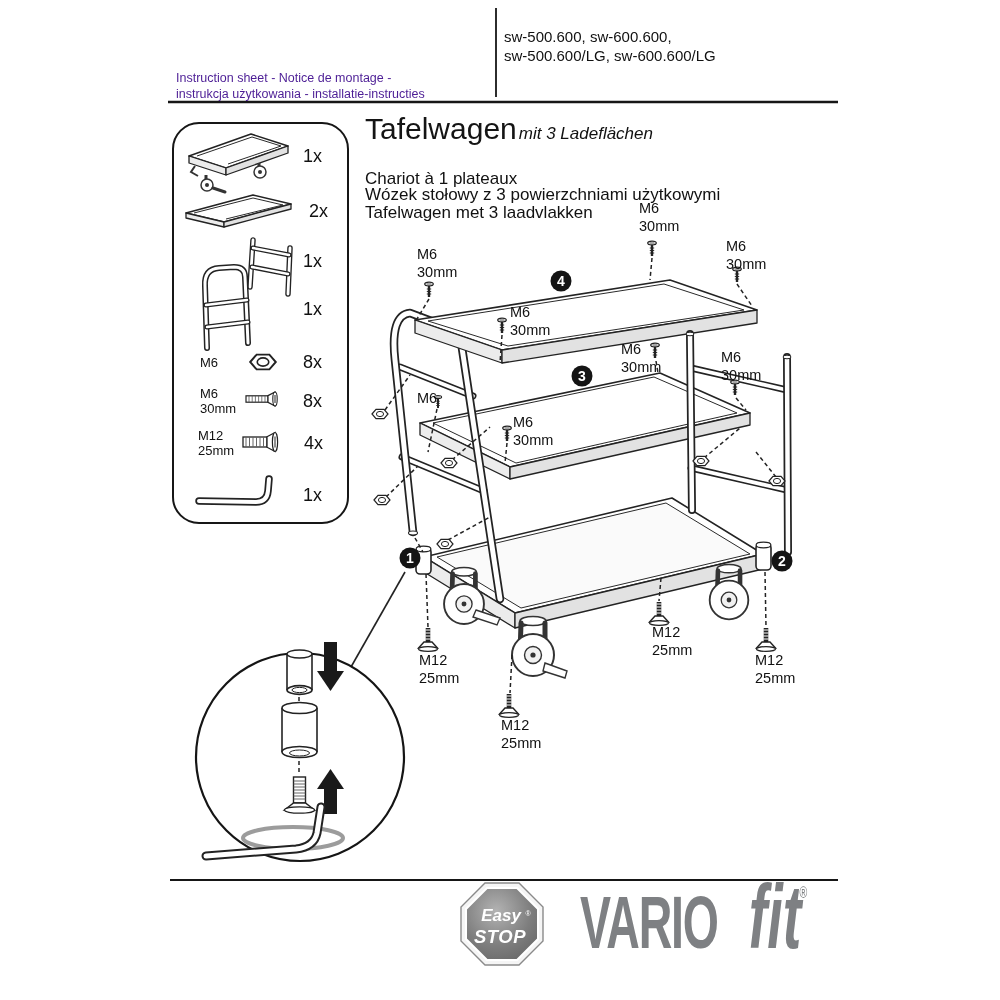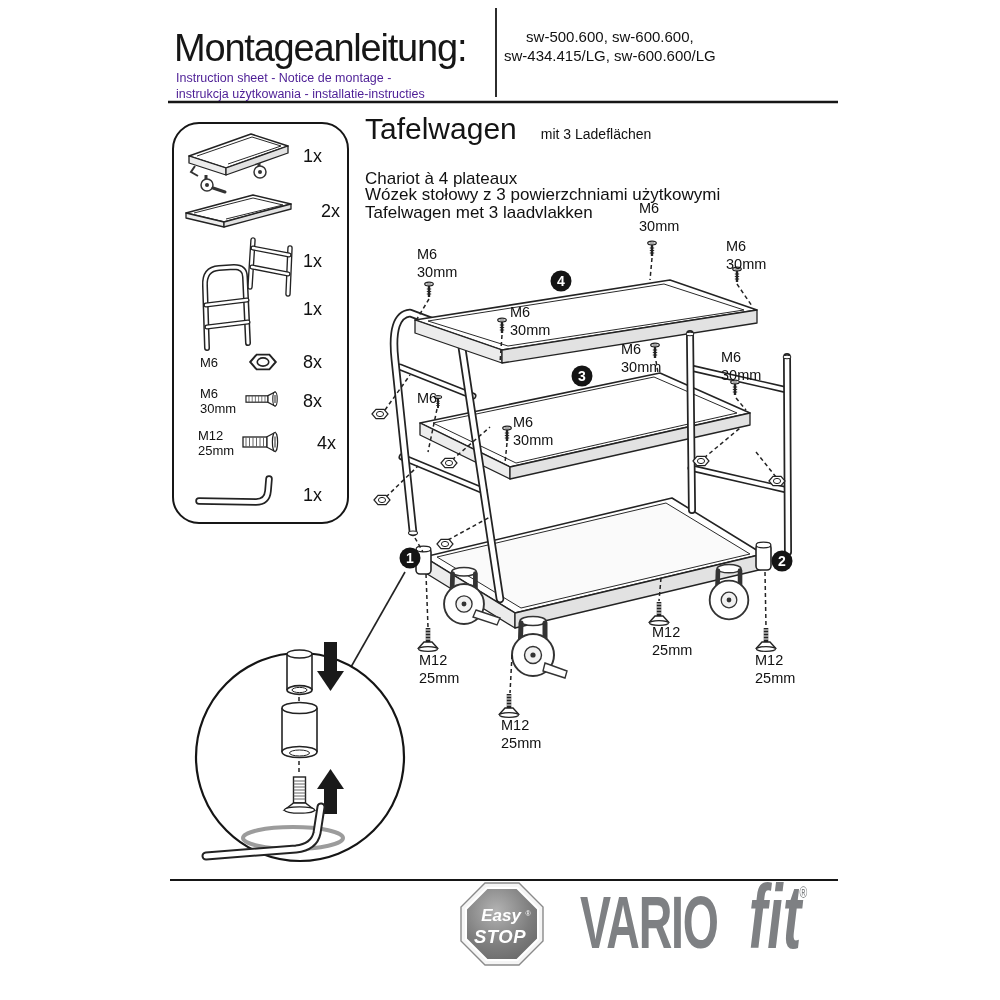--- a/index.html
+++ b/index.html
@@ -2,23 +2,23 @@
 <html><head>
 <meta charset="utf-8">
 <style>
   html,body{margin:0;padding:0;background:#fff;}
   .page{position:relative;width:1000px;height:1000px;background:#fff;overflow:hidden;
         font-family:"Liberation Sans",sans-serif;color:#111;}
   .abs{position:absolute;white-space:nowrap;}
   .hdr-title{font-size:38px;letter-spacing:-1.2px;color:#161616;}
   .hdr-sub{font-size:12.5px;color:#4c1d95;}
   .models{font-size:15px;line-height:19px;}
-  .models span{display:block;text-align:center;}
+  .models span{display:block;}
   .prod-main{font-size:30px;color:#141414;}
-  .prod-suffix{font-size:14px;margin-left:24px;}
+  .prod-suffix{font-size:17px;margin-left:2px;font-style:italic;}
   .prod-line{font-size:17px;}
   .plabel{font-size:13px;line-height:15px;}
   .plabel span{display:block;}
   .qty{font-size:18px;}
   .dlabel{font-size:14.5px;line-height:17.5px;}
   .dlabel span{display:block;}
   svg.art{position:absolute;left:0;top:0;}
   .face{fill:#fff;stroke:#232323;stroke-width:1.6;stroke-linejoin:round;}
   .skL{fill:#ececec;stroke:#232323;stroke-width:1.3;stroke-linejoin:round;}
   .skR{fill:#e2e2e2;stroke:#232323;stroke-width:1.3;stroke-linejoin:round;}
@@ -328,51 +328,50 @@
       <text x="500" y="943" text-anchor="middle" font-size="18.5" font-style="italic" font-weight="bold" letter-spacing=".5" fill="#fff">STOP</text>
     </g>
 
     <g transform="translate(580,948)">
       <text transform="scale(0.62,1)" x="0" y="0" font-size="75" font-weight="bold" letter-spacing="-2" fill="#7e8083">VARIO</text>
       <text transform="scale(0.62,1)" x="272" y="0" font-size="90" font-style="italic" font-weight="bold" fill="#7e8083">fit</text>
       <text transform="scale(0.62,1)" x="354" y="-50" font-size="17" fill="#7e8083">®</text>
     </g>
   </svg>
 
-  <div class="abs hdr-title" style="left:174px;top:27px">Montageanleitung:</div>
   <div class="abs hdr-sub" style="left:176px;top:71px">Instruction sheet - Notice de montage -</div>
   <div class="abs hdr-sub" style="left:176px;top:87px">instrukcja użytkowania - installatie-instructies</div>
   <div class="abs models" style="left:504px;top:27px">
     <span>sw-500.600, sw-600.600,</span>
-    <span>sw-434.415/LG, sw-600.600/LG</span>
+    <span>sw-500.600/LG, sw-600.600/LG</span>
   </div>
 
   <div class="abs" style="left:365px;top:112px">
     <span class="prod-main">Tafelwagen</span><span class="prod-suffix">mit 3 Ladeflächen</span>
   </div>
-  <div class="abs prod-line" style="left:365px;top:169px">Chariot à 4 plateaux</div>
+  <div class="abs prod-line" style="left:365px;top:169px">Chariot à 1 plateaux</div>
   <div class="abs prod-line" style="left:365px;top:185px">Wózek stołowy z 3 powierzchniami użytkowymi</div>
   <div class="abs prod-line" style="left:365px;top:203px">Tafelwagen met 3 laadvlakken</div>
 
   <div class="abs plabel" style="left:200px;top:355px">M6</div>
   <div class="abs plabel" style="left:200px;top:386px">
     <span>M6</span>
     <span>30mm</span>
   </div>
   <div class="abs plabel" style="left:198px;top:428px">
     <span>M12</span>
     <span>25mm</span>
   </div>
   <div class="abs qty" style="left:303px;top:146px">1x</div>
-  <div class="abs qty" style="left:321px;top:201px">2x</div>
+  <div class="abs qty" style="left:309px;top:201px">2x</div>
   <div class="abs qty" style="left:303px;top:251px">1x</div>
   <div class="abs qty" style="left:303px;top:299px">1x</div>
   <div class="abs qty" style="left:303px;top:352px">8x</div>
   <div class="abs qty" style="left:303px;top:391px">8x</div>
-  <div class="abs qty" style="left:317px;top:433px">4x</div>
+  <div class="abs qty" style="left:304px;top:433px">4x</div>
   <div class="abs qty" style="left:303px;top:485px">1x</div>
 
   <div class="abs dlabel" style="left:417px;top:246px">
     <span>M6</span>
       <span>30mm</span>
   </div>
   <div class="abs dlabel" style="left:639px;top:200px">
     <span>M6</span>
       <span>30mm</span>
   </div>

